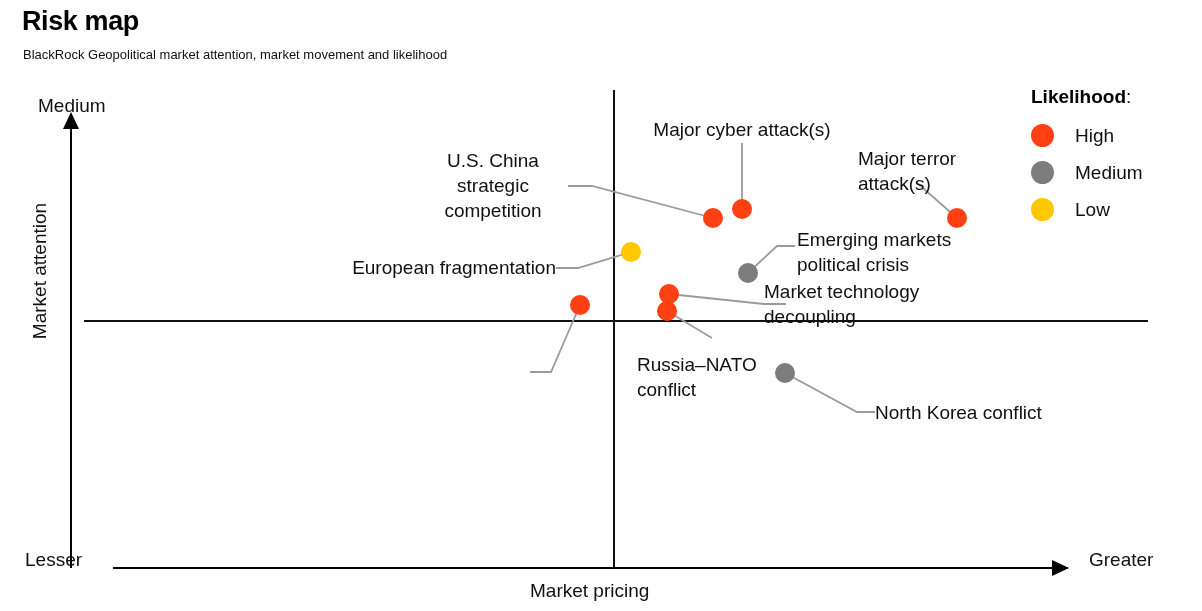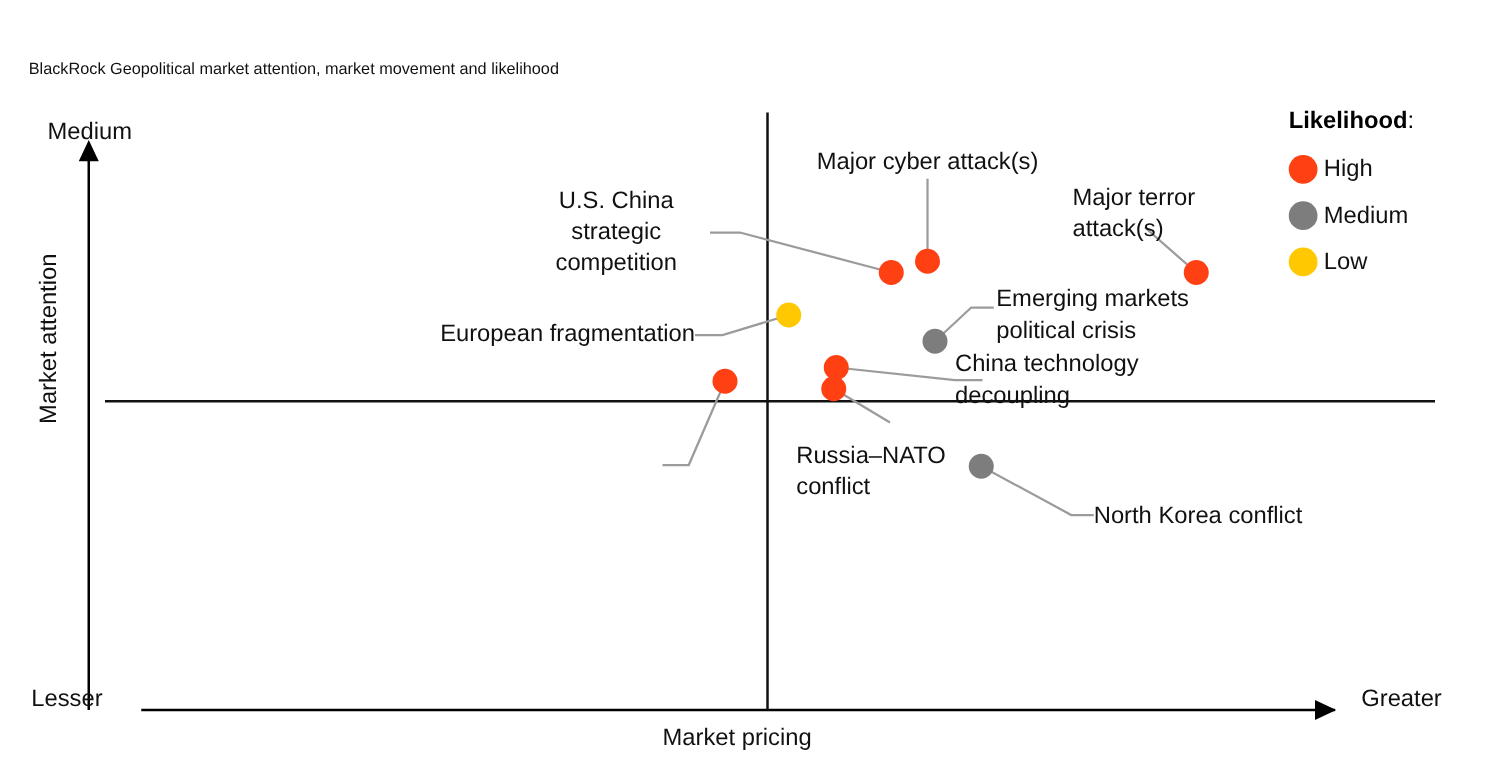--- a/index.html
+++ b/index.html
@@ -105,29 +105,30 @@
   .legend-title .colon { font-weight: normal; }
   .legend-row {
     display: flex; align-items: center;
     height: 37px;
   }
   .legend-swatch {
     width: 23px; height: 23px; border-radius: 50%;
     flex: 0 0 auto;
   }
   .legend-text {
-    margin-left: 5px;
+    margin-left: 21px;
     font-size: 19px; color: #111; white-space: nowrap;
   }
 </style>
 </head>
 <body>
 
 <div id="chart-root">
 
+  <div class="title">Risk map</div>
   <div class="subtitle">BlackRock Geopolitical market attention, market movement and likelihood</div>
 
   <div class="axis-line v-axis-shaft"></div>
   <div class="v-axis-arrow"></div>
   <div class="axis-line h-axis-shaft"></div>
   <div class="h-axis-arrow"></div>
   <div class="axis-line quad-v"></div>
   <div class="axis-line quad-h"></div>
 
   <div class="axis-cap cap-higher">Medium</div>
@@ -177,21 +178,21 @@
 
 
   <div class="plabel lft" style="left:858px; top:146px; width:190px;">Major terror
 attack(s)</div>
 
   <div class="plabel ctr" style="left:638px; top:117px; width:208px;">Major cyber attack(s)</div>
 
   <div class="plabel lft" style="left:797px; top:227px; width:220px;">Emerging markets
 political crisis</div>
 
-  <div class="plabel lft" style="left:764px; top:279px; width:230px;">China technology
+  <div class="plabel lft" style="left:764px; top:279px; width:230px;">Market technology
 decoupling</div>
 
   <div class="plabel lft" style="left:637px; top:352px; width:190px;">Russia–NATO
 conflict</div>
 
   <div class="plabel lft" style="left:875px; top:400px; width:280px;">North Korea conflict</div>
 
   <div class="legend">
     <div class="legend-title"><span>Likelihood</span><span class="colon">:</span></div>
 

